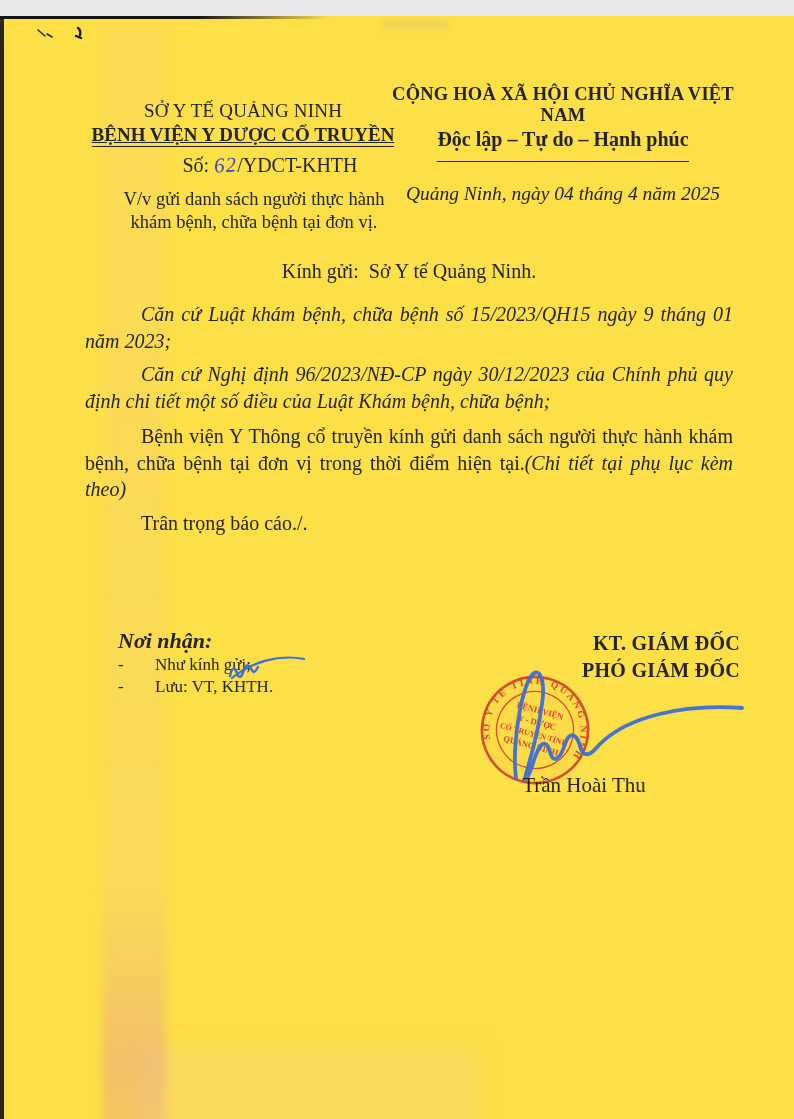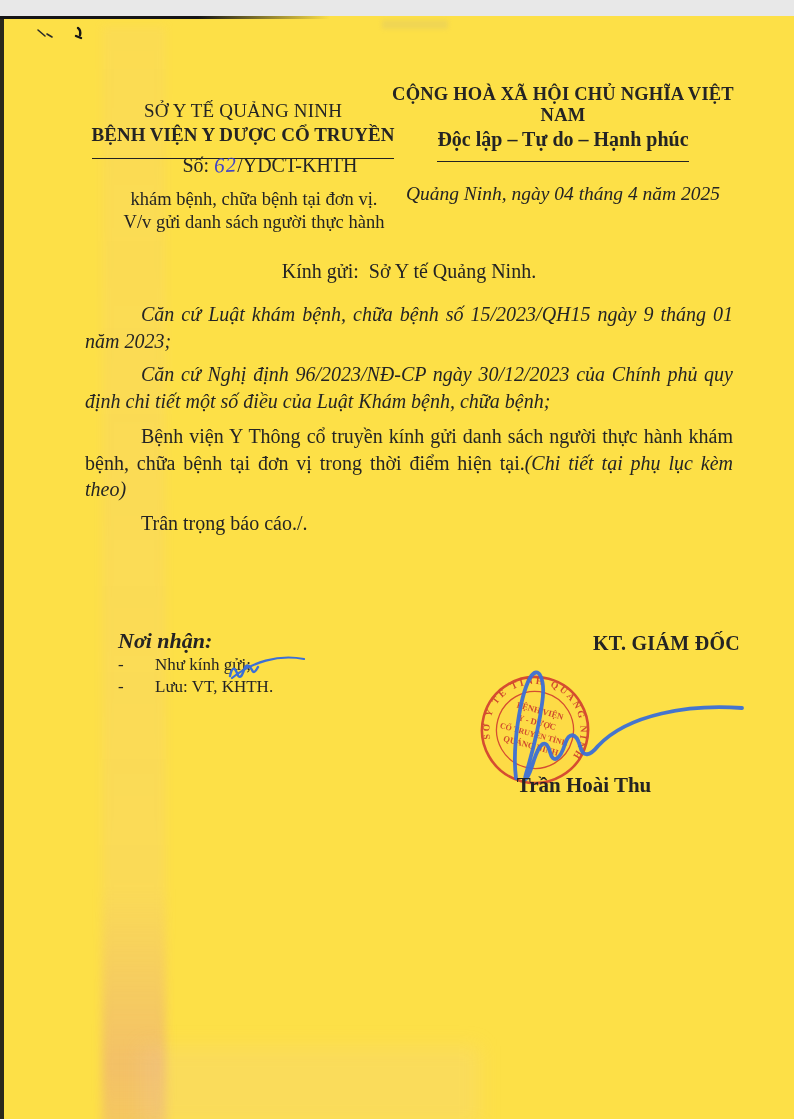--- a/index.html
+++ b/index.html
@@ -15,21 +15,21 @@
   .edge-top{left:0;top:0;width:330px;height:3px;background:linear-gradient(to right,#151515 60%,rgba(21,21,21,0));z-index:5;}
   .edge-bottom{left:0;bottom:0;width:794px;height:7px;background:linear-gradient(to right,#1d1d1d 0%,#2e2e2e 40%,#8f8f8f 72%,#bdbdbd 100%);opacity:.88;z-index:5;}
   .pink-band{left:102px;top:10px;width:64px;height:1105px;z-index:0;filter:blur(5px);
     background:linear-gradient(to bottom,rgba(236,186,186,.10) 0%,rgba(236,186,186,.14) 78%,rgba(228,148,148,.42) 94%,rgba(228,148,148,.30) 100%);}
   .pink-haze{left:140px;top:1030px;width:340px;height:80px;background:rgba(238,196,196,.16);filter:blur(10px);z-index:0;}
   .smudge-top{left:382px;top:4px;width:66px;height:9px;background:rgba(205,185,120,.28);filter:blur(2px);z-index:1;}
   
   .hdr-left{left:84px;top:84px;width:318px;text-align:center;z-index:2;}
   .hdr-left .office{font-size:19px;letter-spacing:.2px;}
   .hdr-left .org{font-size:19px;font-weight:bold;margin-top:2px;}
-  .hdr-left .org span{display:inline-block;border-bottom:1.6px solid #222;padding-bottom:12px;}
+  .hdr-left .org span{display:inline-block;border-bottom:1.6px solid #222;padding-bottom:0;text-decoration:underline;}
   .doc-number{left:148px;top:137px;width:244px;text-align:center;font-size:20px;z-index:2;}
   .doc-number .hand{color:#4145c6;font-style:italic;font-size:21px;display:inline-block;transform:rotate(-4deg);letter-spacing:1px;}
   .subject{left:106px;top:172px;width:296px;text-align:center;font-size:18.5px;line-height:23px;z-index:2;}
   .hdr-right{left:392px;top:68px;width:342px;text-align:center;z-index:2;}
   .hdr-right .motto1{font-size:18.5px;font-weight:bold;letter-spacing:.2px;}
   .hdr-right .motto2{font-size:20px;font-weight:bold;margin-top:2px;}
   .hdr-right .motto2 span{display:inline-block;border-bottom:1.8px solid #222;padding-bottom:10px;}
   .hdr-right .pdate{font-size:19.5px;font-style:italic;margin-top:21px;}
   
   .recipient{left:0;top:244px;width:818px;text-align:center;font-size:20px;white-space:pre-wrap;z-index:2;}
@@ -40,21 +40,21 @@
   .bodytext p.gap{margin-top:9px;}
   .signoff{margin-top:11px;}
   
   .noi-nhan{left:118px;top:612px;width:300px;z-index:2;}
   .noi-nhan .nnlabel{font-size:22px;font-weight:bold;font-style:italic;}
   .nn-row{display:flex;font-size:17px;line-height:21.5px;}
   .nn-row .dash{width:37px;}
   .signer{left:428px;top:616px;width:312px;text-align:right;z-index:2;}
   .signer .t1,.signer .t2{font-size:20px;font-weight:bold;letter-spacing:.3px;}
   .signer .t2{margin-top:4px;}
-  .signer-name{left:428px;top:757px;width:312px;text-align:center;font-size:21px;font-weight:bold;z-index:4;}
+  .signer-name{left:428px;top:757px;width:312px;text-align:center;font-size:21px;font-weight:normal;z-index:4;}
   .stamp-svg{left:462px;top:642px;z-index:2;}
   .sig-svg{left:468px;top:636px;z-index:3;}
   .initial-svg{left:218px;top:626px;z-index:3;}
   .inkmarks-svg{left:30px;top:8px;z-index:2;}
 </style>
 </head>
 <body>
 
 <div class="page">
 
@@ -68,22 +68,22 @@
     <path d="M8 6 l7 6 M17 10 l5 3" stroke="#2a2a2a" stroke-width="1.6" fill="none" stroke-linecap="round"></path>
     <path d="M48 4 q3 2 2 7 M46 12 l5 2" stroke="#161616" stroke-width="2.4" fill="none" stroke-linecap="round"></path>
   </svg>
 
   <div class="abs hdr-left">
     <div class="office">SỞ Y TẾ QUẢNG NINH</div>
     <div class="org"><span>BỆNH VIỆN Y DƯỢC CỔ TRUYỀN</span></div>
   </div>
   <div class="abs doc-number"><span style="white-space:pre">Số: </span><span class="hand">62</span><span>/YDCT-KHTH</span></div>
   <div class="abs subject">
+    <div>V/v gửi danh sách người thực hành</div>
     <div>khám bệnh, chữa bệnh tại đơn vị.</div>
-    <div>V/v gửi danh sách người thực hành</div>
   </div>
 
   <div class="abs hdr-right">
     <div class="motto1">CỘNG HOÀ XÃ HỘI CHỦ NGHĨA VIỆT NAM</div>
     <div class="motto2"><span>Độc lập – Tự do – Hạnh phúc</span></div>
     <div class="pdate">Quảng Ninh, ngày 04 tháng 4 năm 2025</div>
   </div>
 
   <div class="abs recipient">Kính gửi:  Sở Y tế Quảng Ninh.</div>
 
@@ -106,20 +106,21 @@
       </div>
   </div>
 
   <svg class="abs initial-svg" width="92" height="48" viewBox="0 0 92 48">
     <path d="M12 34 q3 -13 7 -3 q3 9 7 -3 q3 -9 8 0 q2 5 6 -3" stroke="#3b6fd6" stroke-width="2.4" fill="none" stroke-linecap="round"></path>
     <path d="M14 36 C 34 20, 60 12, 86 17" stroke="#3b6fd6" stroke-width="2.2" fill="none" stroke-linecap="round"></path>
   </svg>
 
   <div class="abs signer">
     <div class="t1">KT. GIÁM ĐỐC</div>
+    <div class="t2">PHÓ GIÁM ĐỐC</div>
   </div>
 
   <svg class="abs stamp-svg" width="148" height="148" viewBox="0 0 148 148">
     <g transform="rotate(15 73 72)" opacity="0.88">
       <circle cx="73" cy="72" r="53" fill="rgba(255,70,50,0.03)" stroke="#d0392e" stroke-width="2.6"></circle>
       <circle cx="73" cy="72" r="38.5" fill="none" stroke="#d0392e" stroke-width="1.3"></circle>
       <defs>
         <path id="ringPath" d="M 33.6 94.75 A 45.5 45.5 0 1 1 112.4 49.25 A 45.5 45.5 0 1 1 33.6 94.75"></path>
       </defs>
       <text font-family="Liberation Serif, DejaVu Serif, serif" font-size="9.5" font-weight="bold" fill="#c9352a" letter-spacing="2.4">

